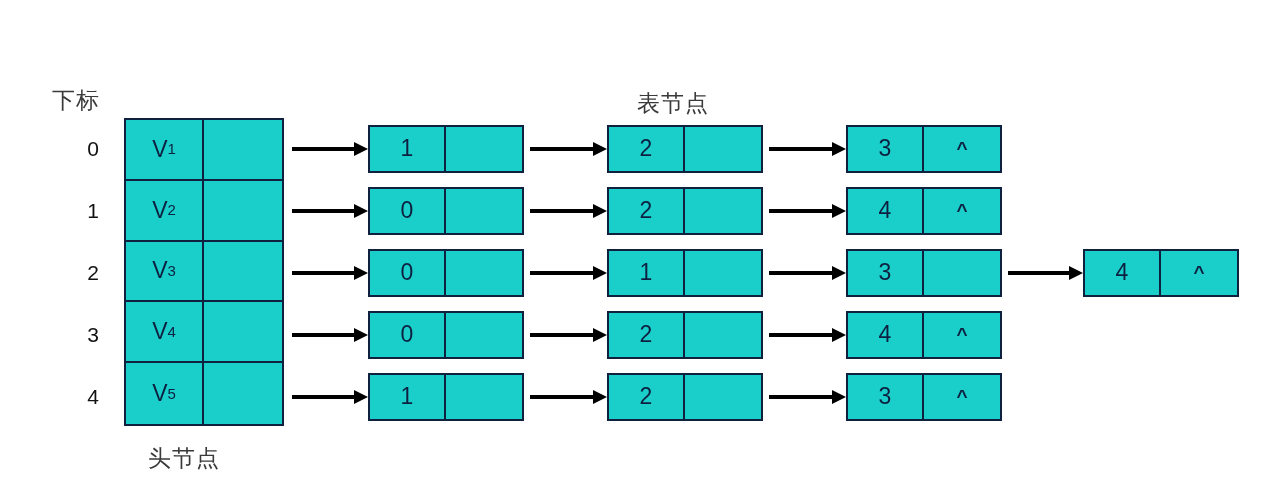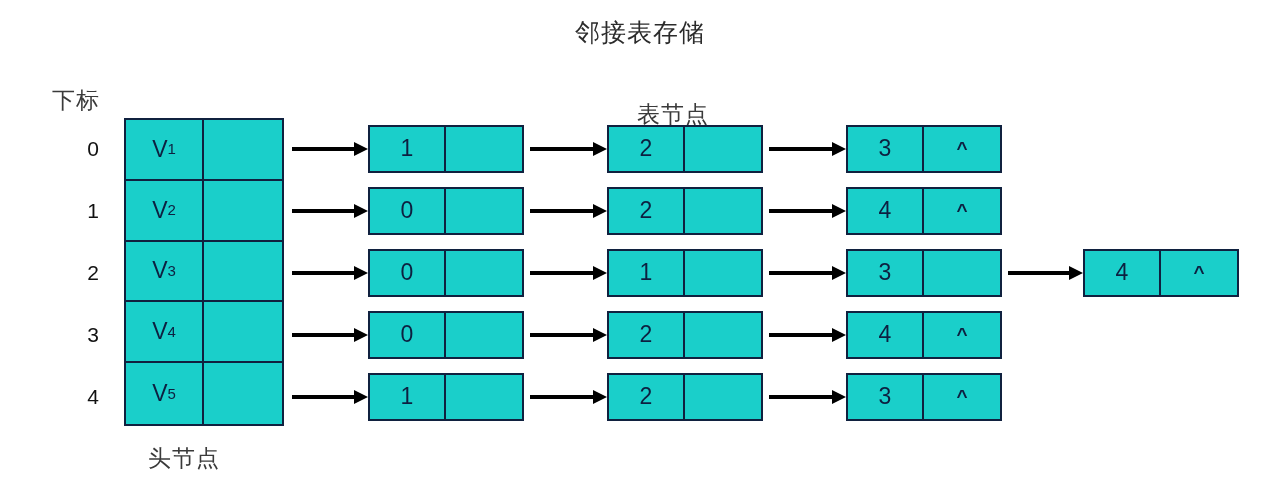--- a/index.html
+++ b/index.html
@@ -33,21 +33,21 @@
   }
   .caption {
     position: absolute;
     font-family: "DejaVu Serif", "Liberation Serif", serif;
     font-size: 23px;
     color: #3a3a3a;
     letter-spacing: 1px;
     white-space: nowrap;
   }
   #cap-index   { left: 52px;  top: 85px; }
-  #cap-listnode{ left: 637px; top: 99px; }
+  #cap-listnode{ left: 637px; top: 88px; }
   #cap-headnode{ left: 148px; top: 443px; }
 
   
   .index-label {
     position: absolute;
     left: 78px;
     width: 30px;
     text-align: center;
     font-family: "Liberation Sans", sans-serif;
     font-size: 21px;
@@ -145,21 +145,20 @@
     border-top: 7px solid transparent;
     border-bottom: 7px solid transparent;
     border-left: 14px solid #000000;
   }
 </style>
 </head>
 <body>
 
 <div id="canvas">
 
-  <div class="title">邻接表存储</div>
 
   <div class="caption" id="cap-index">下标</div>
   <div class="caption" id="cap-listnode">表节点</div>
   <div class="caption" id="cap-headnode">头节点</div>
 
   <div id="index-column">
       <div class="index-label" style="top: 137.8px;">0</div>
       <div class="index-label" style="top: 199.8px;">1</div>
       <div class="index-label" style="top: 261.8px;">2</div>
       <div class="index-label" style="top: 323.8px;">3</div>

